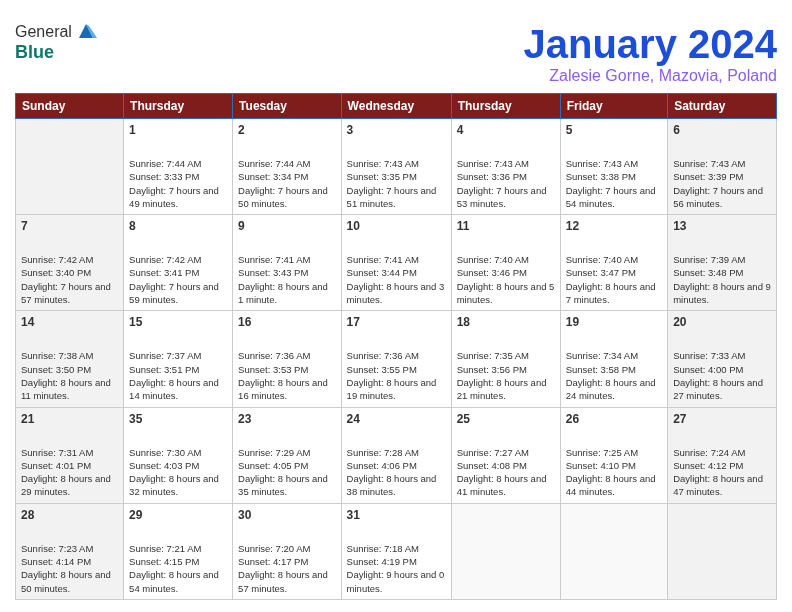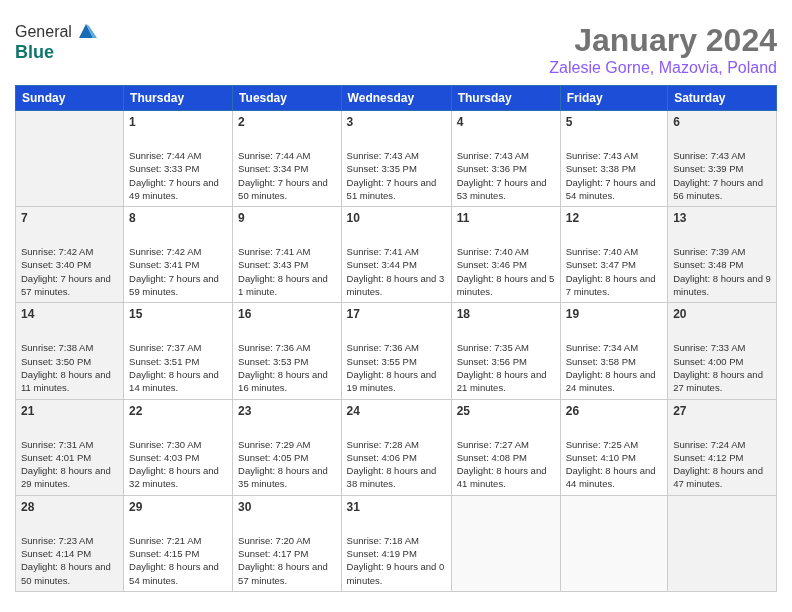--- a/index.html
+++ b/index.html
@@ -24,37 +24,37 @@
     .logo {
       display: flex;
       align-items: center;
     }
     .logo-general { color: #333; }
     .logo-blue { color: #1a6bb5; }
     .title-block {
       text-align: right;
     }
     .month-title {
-      font-size: 32px;
+      font-size: 40px;
       font-weight: bold;
-      color: #737373;
+      color: #1d4ed8;
       text-align: right;
     }
     .location {
       font-size: 16px;
       color: #8b5cf6;
       margin-left: 24px;
     }
     .calendar-table {
       width: 100%;
       border-collapse: collapse;
       font-size: 10px;
     }
     .calendar-table thead th {
-      background-color: #1d4ed8;
+      background-color: #7f1d1d;
       color: #fff;
       text-align: left;
       padding: 5px 6px;
       font-size: 12px;
       font-weight: bold;
       border: 1px solid #2a6db5;
     }
     .calendar-table tbody td {
       border: 1px solid #ccc;
       vertical-align: top;
@@ -207,21 +207,21 @@
             <span class="day-number">20</span>
             <div class="day-info">Sunrise: 7:33 AM<br>Sunset: 4:00 PM<br>Daylight: 8 hours and 27 minutes.</div>
           </td>
         </tr>
         <tr>
           <td>
             <span class="day-number">21</span>
             <div class="day-info">Sunrise: 7:31 AM<br>Sunset: 4:01 PM<br>Daylight: 8 hours and 29 minutes.</div>
           </td>
           <td>
-            <span class="day-number">22</span>
+            <span class="day-number">35</span>
             <div class="day-info">Sunrise: 7:30 AM<br>Sunset: 4:03 PM<br>Daylight: 8 hours and 32 minutes.</div>
           </td>
           <td>
             <span class="day-number">23</span>
             <div class="day-info">Sunrise: 7:29 AM<br>Sunset: 4:05 PM<br>Daylight: 8 hours and 35 minutes.</div>
           </td>
           <td>
             <span class="day-number">24</span>
             <div class="day-info">Sunrise: 7:28 AM<br>Sunset: 4:06 PM<br>Daylight: 8 hours and 38 minutes.</div>
           </td>

